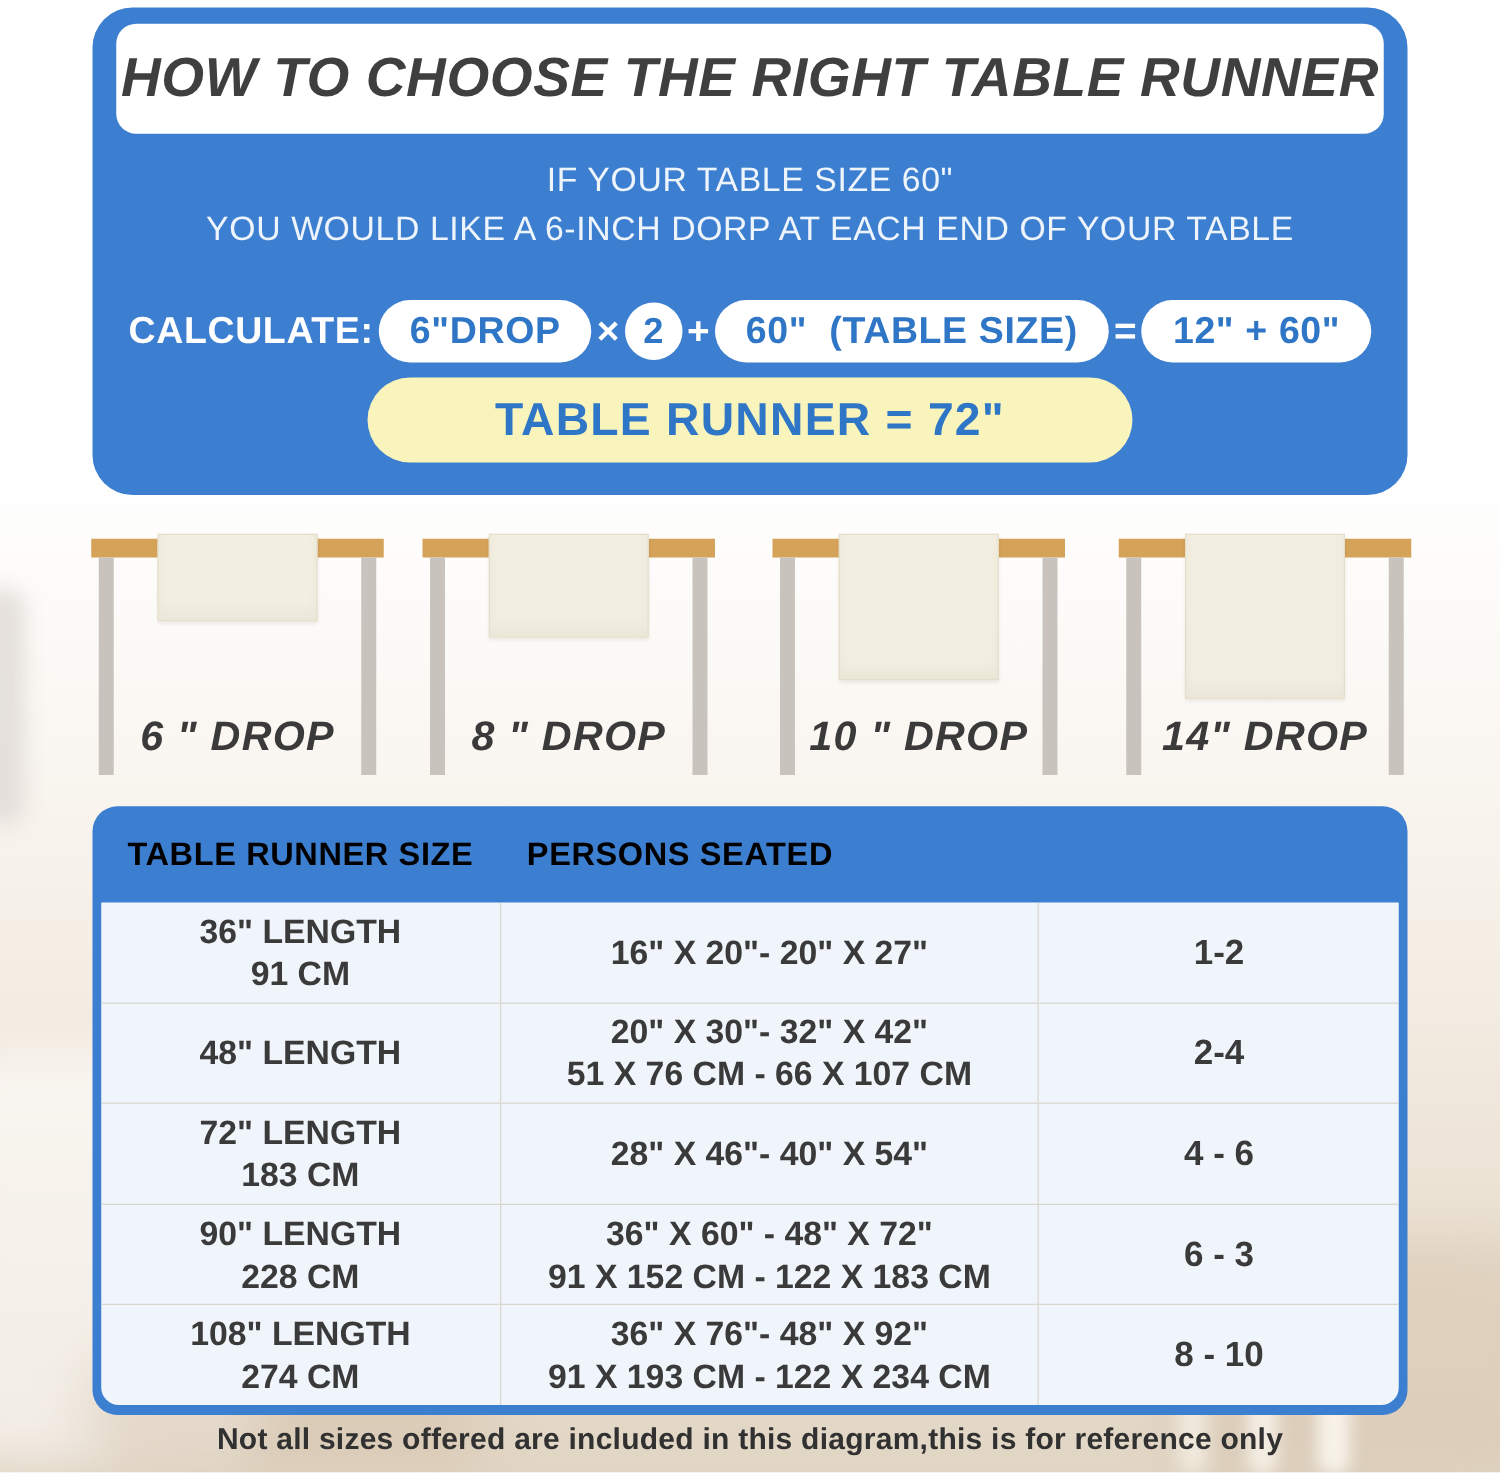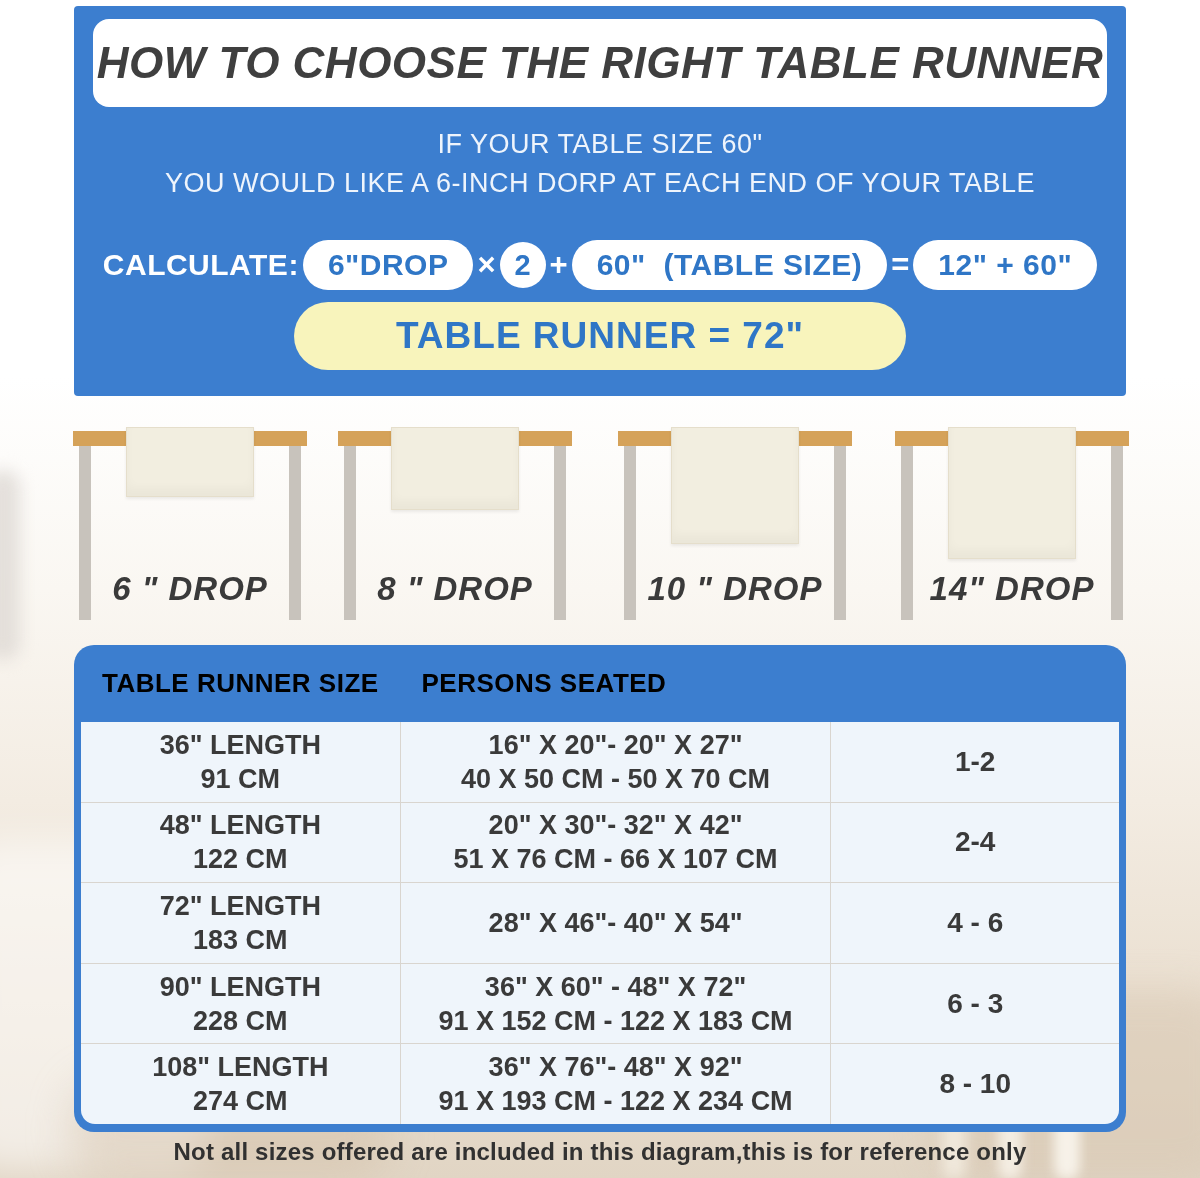--- a/index.html
+++ b/index.html
@@ -26,21 +26,21 @@
   .bb5 { right: 234px; top: 1045px; width: 24px; height: 135px; background: rgba(247,241,231,0.75); filter: blur(7px); }
   .bb6 { left: 70px; top: 1080px; width: 320px; height: 100px; background: rgba(208,188,163,0.4); filter: blur(20px); }
   .bb7 { left: -14px; top: 470px; width: 34px; height: 190px; background: rgba(222,218,212,0.8); filter: blur(8px); }
 
   
   .top-panel {
     position: absolute;
     left: 74px; top: 6px;
     width: 1052px; height: 390px;
     background: #3c7ecf;
-    border-radius: 4px;
+    border-radius: 32px;
   }
   .title-banner {
     position: absolute;
     left: 19px; right: 19px; top: 13px;
     height: 88px;
     background: #ffffff;
     border-radius: 16px;
     display: flex; align-items: center; justify-content: center;
   }
   .page-title {
@@ -276,31 +276,29 @@
     </div>
     <div class="size-body">
 
       <div class="trow">
         <div class="tcell tc1">
           <span>36" LENGTH</span>
           <span>91 CM</span>
         </div>
         <div class="tcell tc2">
           <span>16" X 20"- 20" X 27"</span>
-          <span>40 X 50 CM - 50 X 70 CM</span>
         </div>
         <div class="tcell tc3">
           <span>1-2</span>
         </div>
       </div>
 
       <div class="trow">
         <div class="tcell tc1">
           <span>48" LENGTH</span>
-          <span>122 CM</span>
         </div>
         <div class="tcell tc2">
           <span>20" X 30"- 32" X 42"</span>
           <span>51 X 76 CM - 66 X 107 CM</span>
         </div>
         <div class="tcell tc3">
           <span>2-4</span>
         </div>
       </div>
 

